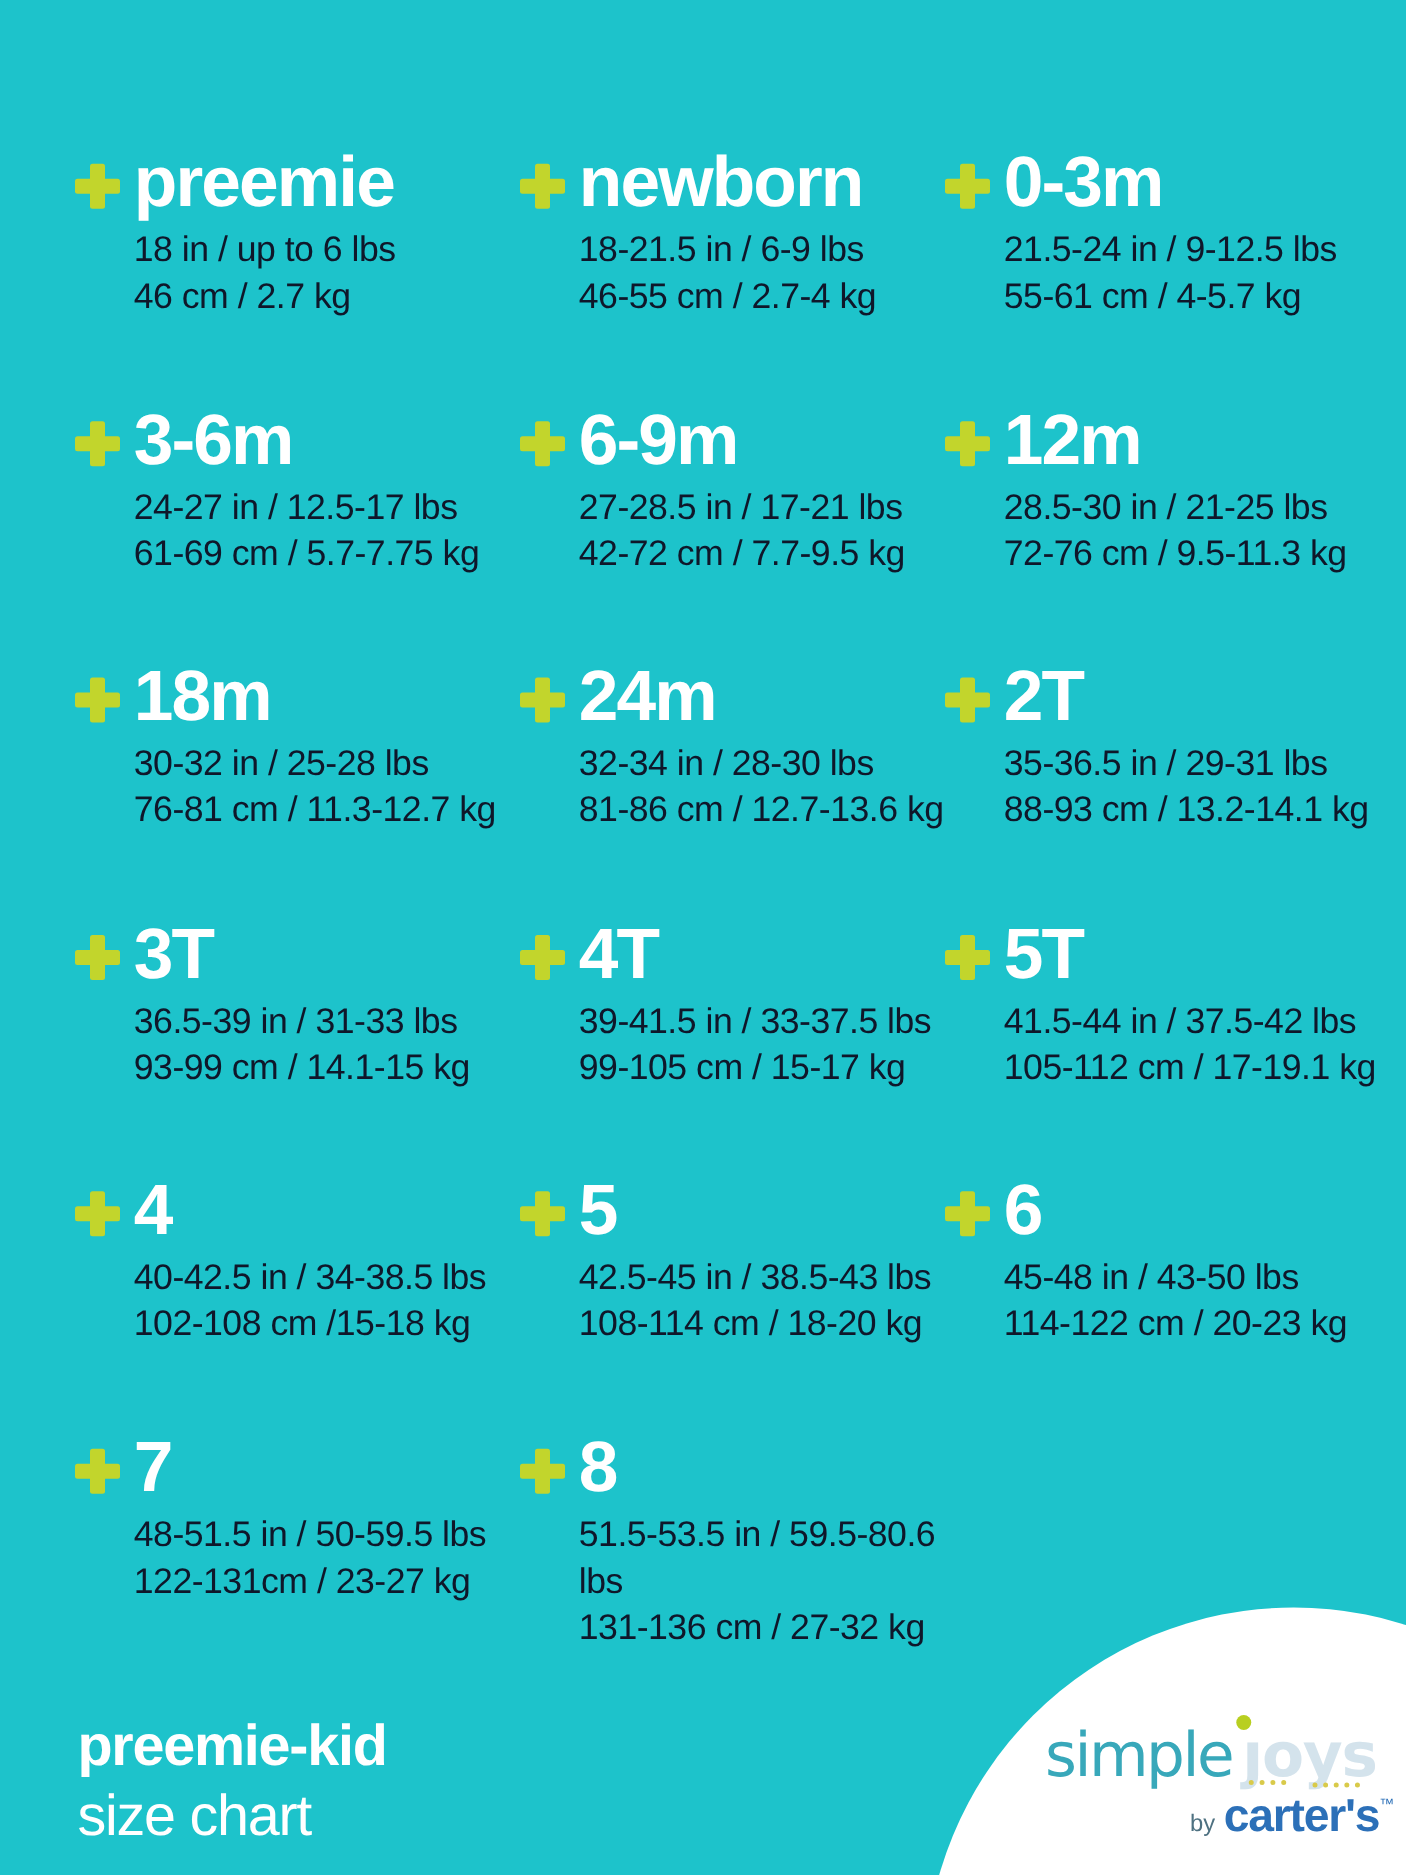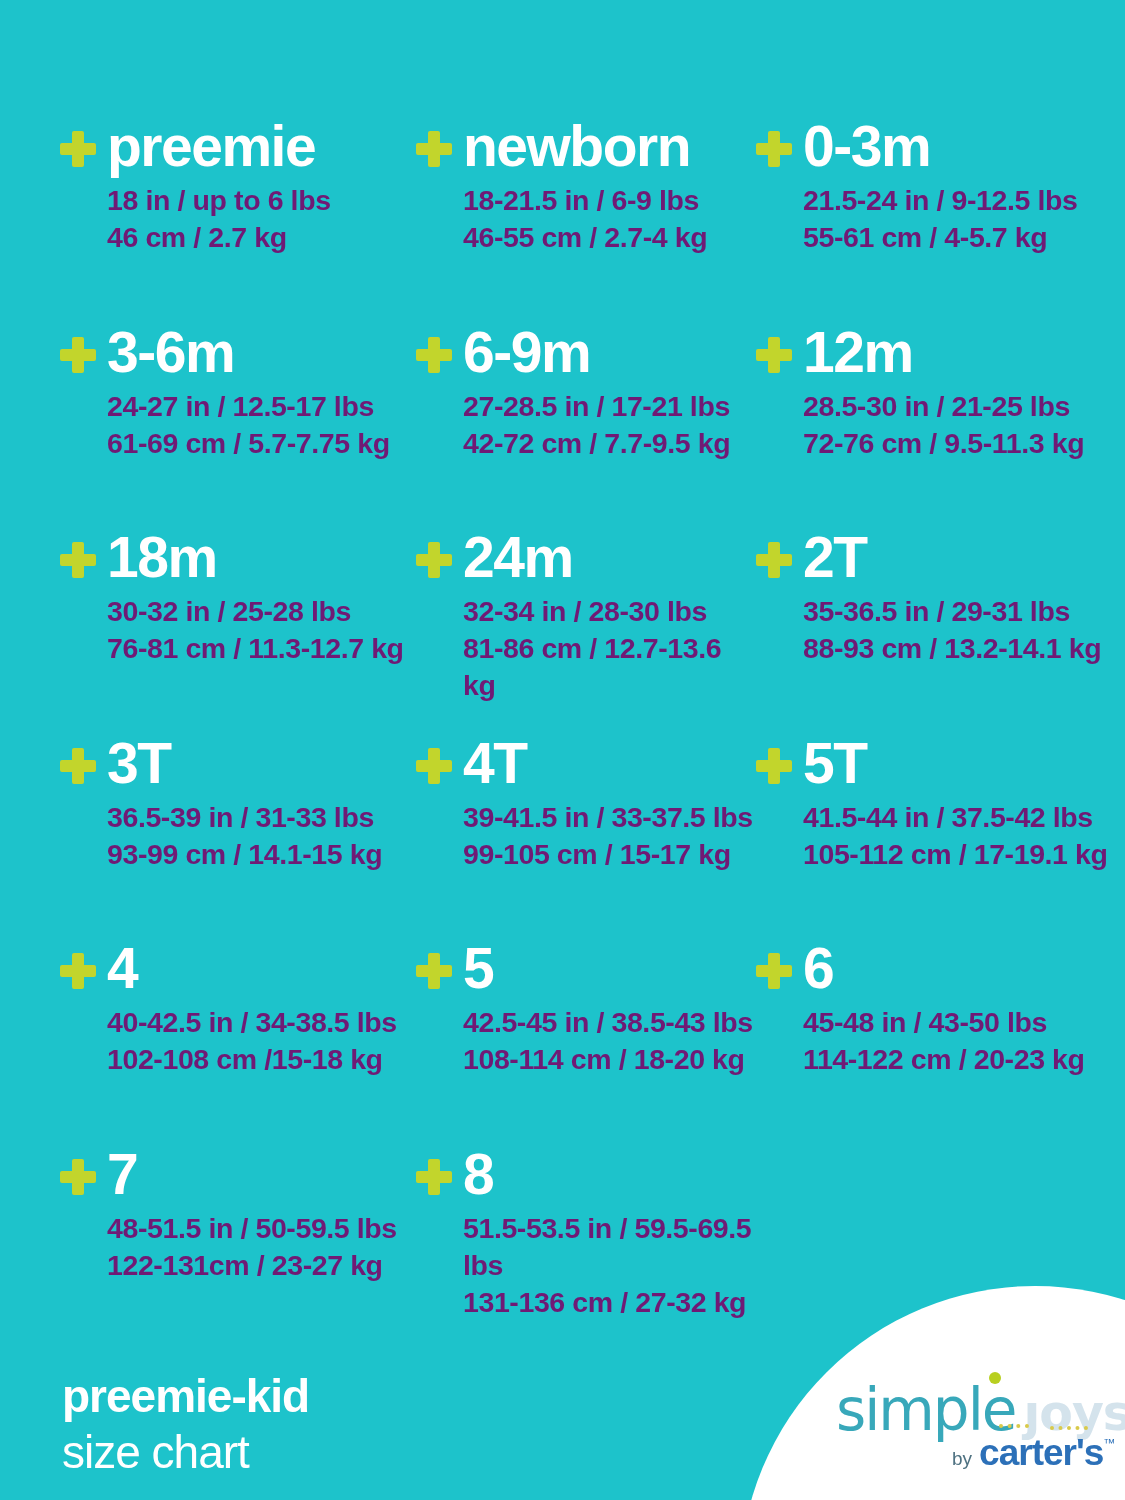--- a/index.html
+++ b/index.html
@@ -15,31 +15,31 @@
     position:absolute;left:60px;top:118px;right:0;
     display:grid;grid-template-columns:356px 340px auto;grid-auto-rows:205.5px;
   }
   .cell{color:var(--white);}
   .cell-head{display:flex;align-items:flex-start;}
   .plus{position:relative;width:36px;height:36px;flex:none;margin:13px 11px 0 0;}
   .plus::before,.plus::after{content:"";position:absolute;background:var(--plus);border-radius:2px;}
   .plus::before{left:0;top:12px;width:36px;height:12px;}
   .plus::after{left:12px;top:0;width:12px;height:36px;}
   .size-label{font-size:57px;font-weight:700;line-height:1;letter-spacing:-1.5px;}
-  .cell-lines{margin:7px 0 0 47px;font-size:28.5px;font-weight:700;line-height:1.3;letter-spacing:-0.4px;color:#701a75;}
+  .cell-lines{margin:7px 0 0 47px;font-size:28.5px;font-weight:400;line-height:1.3;letter-spacing:-0.4px;color:#0f172a;}
 
   .footer{position:absolute;left:62px;top:1368px;color:var(--white);line-height:1.22;}
   .footer-title{font-size:46px;font-weight:700;letter-spacing:-1px;}
   .footer-subtitle{font-size:46px;font-weight:400;letter-spacing:-1px;}
 
   .logo-circle{position:absolute;left:740px;top:1286px;width:590px;height:590px;
     background:#ffffff;border-radius:50%;}
   .logo-lockup{position:absolute;left:836px;top:1376px;white-space:nowrap;
     font-family:"DejaVu Sans","Liberation Sans",sans-serif;}
-  .logo-simple{font-size:58px;font-weight:400;color:var(--logo-simple);letter-spacing:-2px;}
+  .logo-simple{font-size:49px;font-weight:400;color:var(--logo-simple);letter-spacing:-2px;}
   .logo-joys{font-size:49px;font-weight:700;color:var(--logo-joys);letter-spacing:-1px;margin-left:8px;}
   .logo-jdot{position:absolute;left:153px;top:-4px;width:12px;height:12px;border-radius:50%;background:var(--logo-dot);}
   .stitch{position:absolute;height:0;border-bottom:4px dotted var(--stitch);}
   .stitch-1{left:999px;top:1424px;width:30px;}
   .stitch-2{left:1050px;top:1426px;width:38px;}
   .logo-byline{position:absolute;left:952px;top:1432px;white-space:nowrap;}
   .logo-by{font-size:19px;font-weight:400;color:var(--logo-by);}
   .logo-carters{font-size:37px;font-weight:700;color:var(--logo-carters);letter-spacing:-1px;margin-left:7px;text-align:right;}
   .logo-tm{font-size:12px;font-weight:400;color:var(--logo-carters);vertical-align:18px;}
 </style>
@@ -225,21 +225,21 @@
         <div>122-131cm / 23-27 kg</div>
         </div>
     </div>
 
     <div class="cell">
       <div class="cell-head">
           <span class="plus"></span>
         <span class="size-label">8</span>
         </div>
       <div class="cell-lines">
-          <div>51.5-53.5 in / 59.5-69.5 lbs</div>
+          <div>51.5-53.5 in / 59.5-80.6 lbs</div>
         <div>131-136 cm / 27-32 kg</div>
         </div>
     </div>
 
   </div>
 
   <div class="footer">
     <div class="footer-title">preemie-kid</div>
     <div class="footer-subtitle">size chart</div>
   </div>

